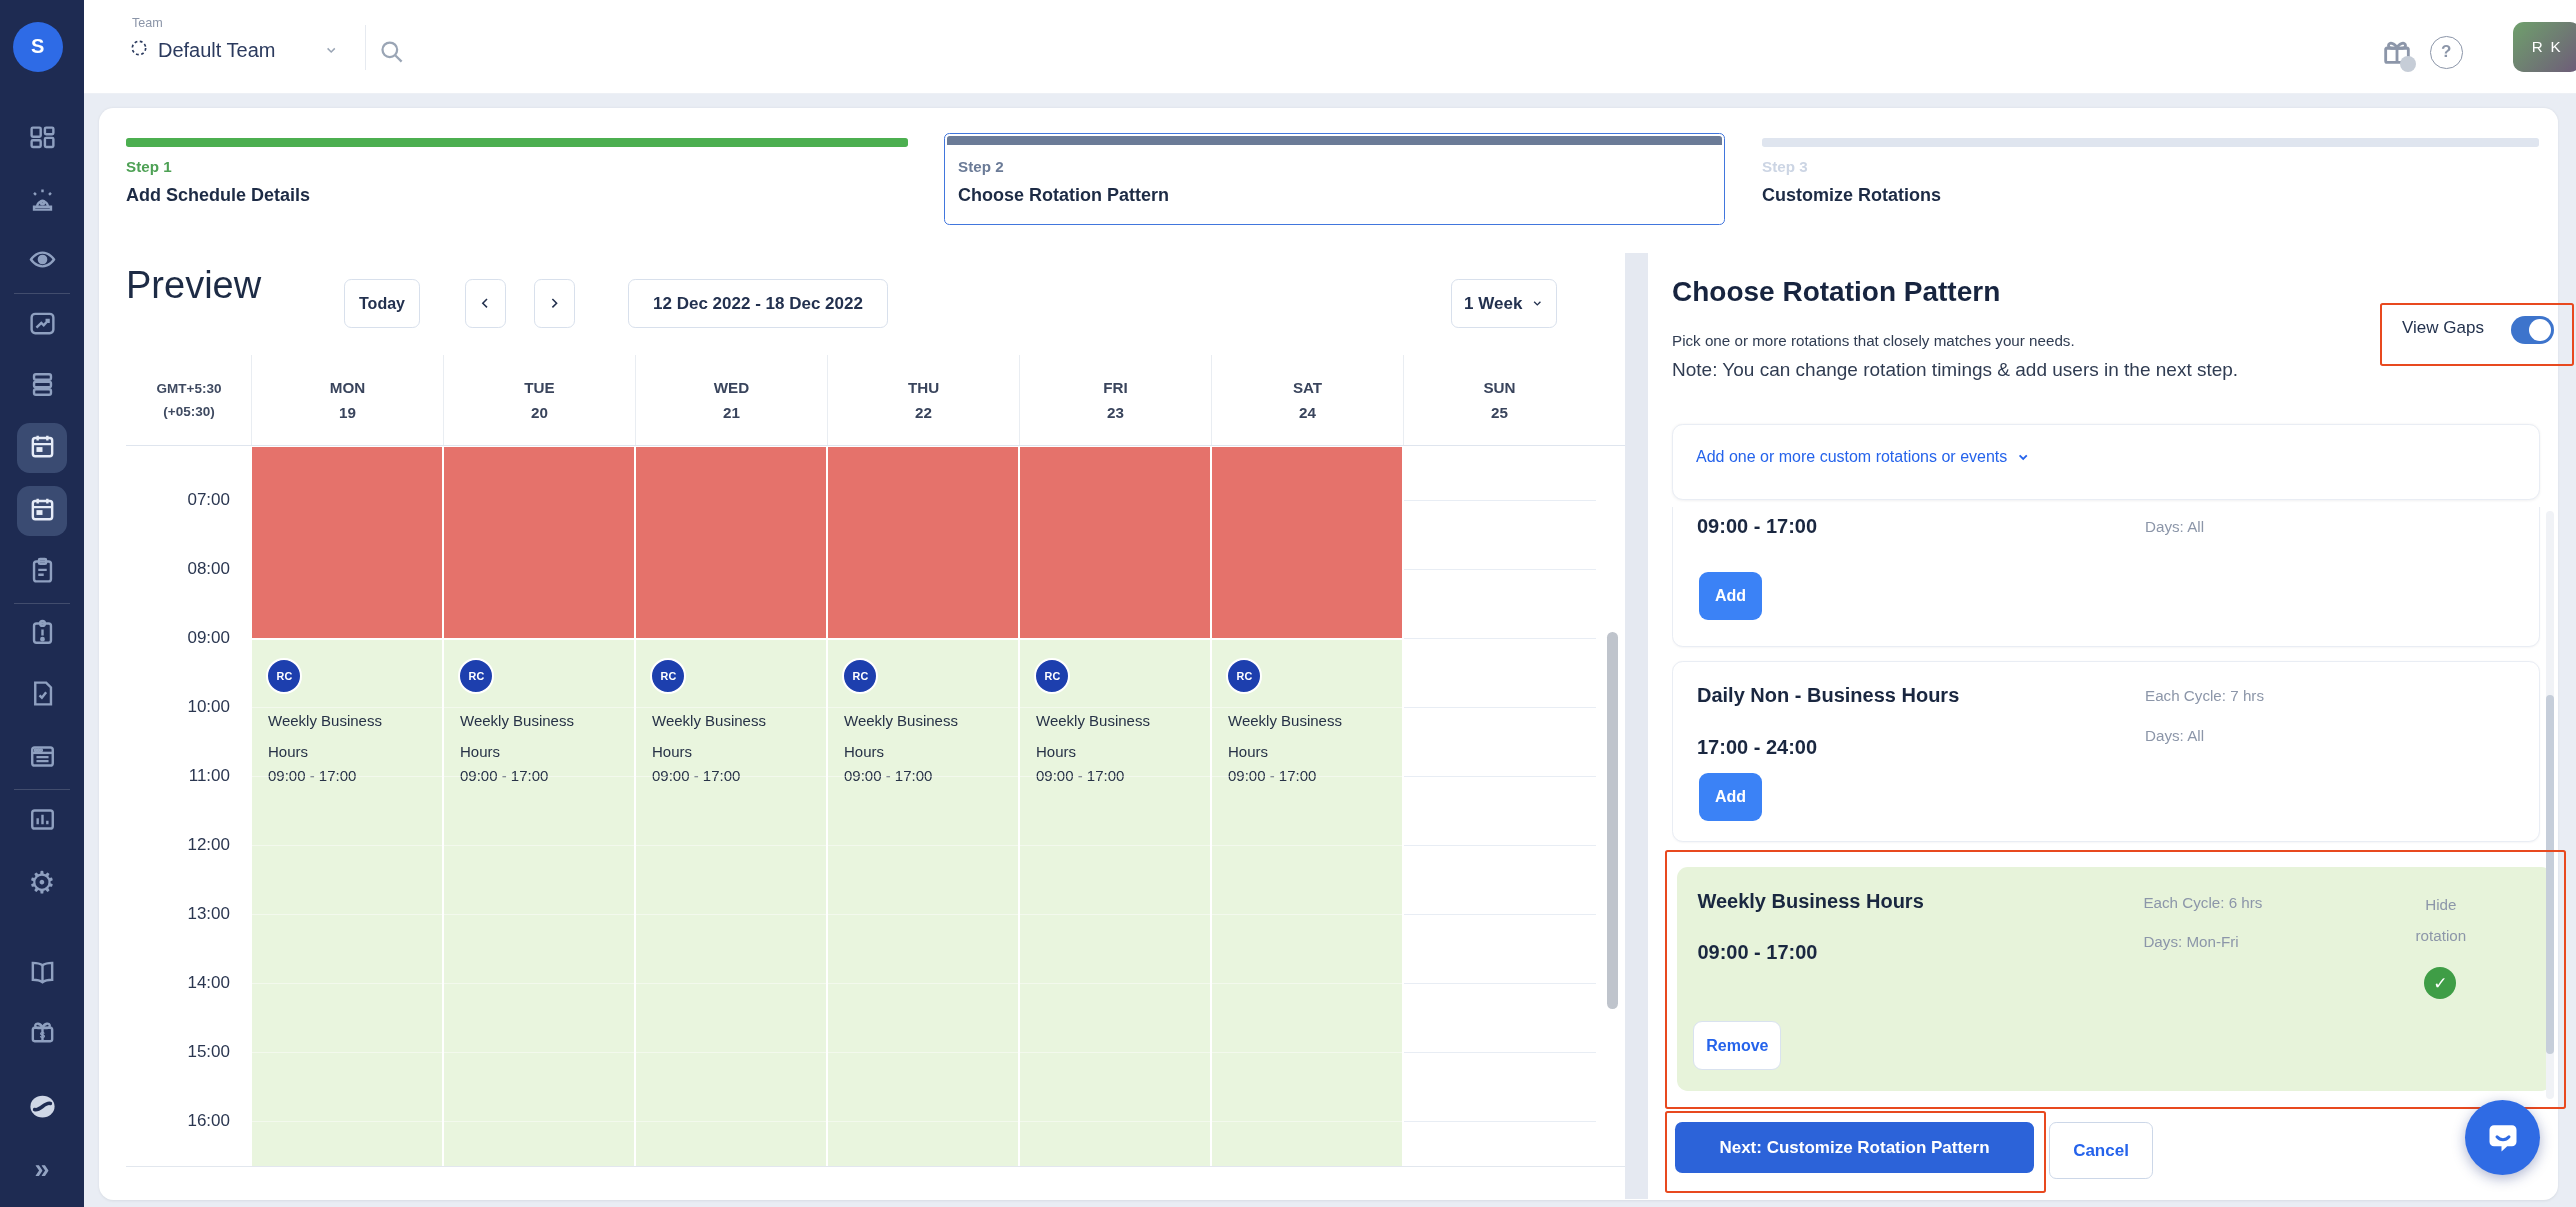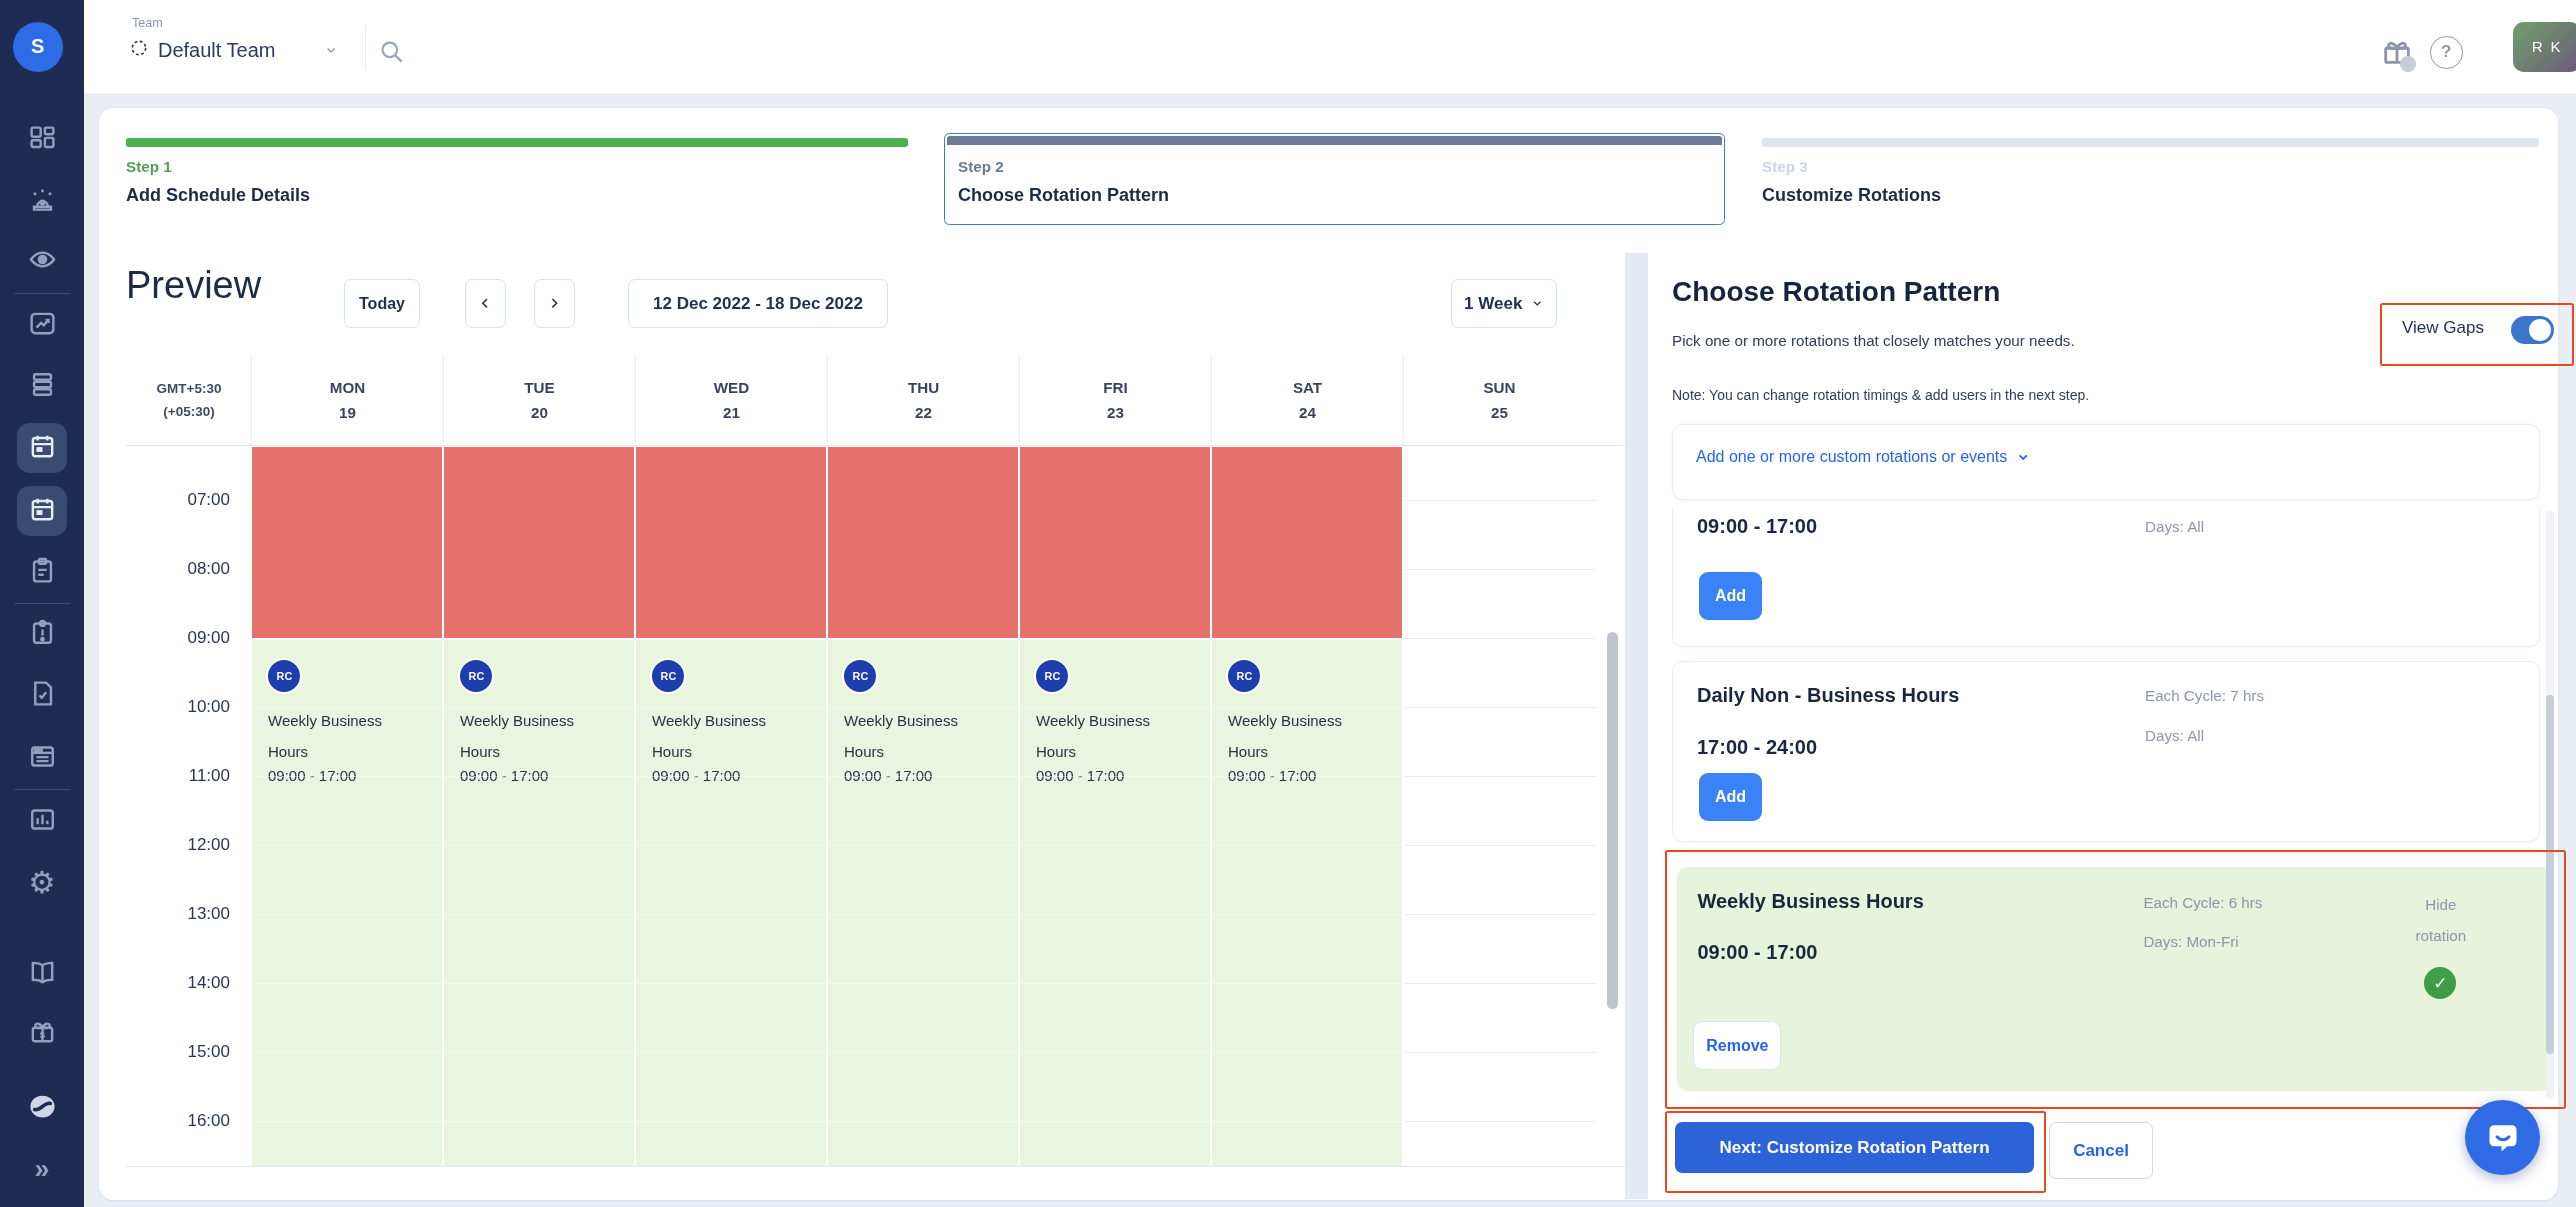--- a/index.html
+++ b/index.html
@@ -57,21 +57,21 @@
     border:2.7px solid #fff;color:#fff;font-size:10.8px;font-weight:bold;display:flex;align-items:center;justify-content:center;}
   .ev-title{position:absolute;left:16px;top:65px;width:144px;font-size:15px;line-height:31px;color:#273247;}
   .ev-time{position:absolute;left:16px;top:127px;font-size:15px;color:#273247;}
   .white-hline{height:0.9px;background:rgba(255,255,255,.45);}
   .cal-scroll-thumb{left:1607px;top:632px;width:10.8px;height:377px;background:#bfc4cc;border-radius:5.4px;}
   .cal-footer-line{left:126px;top:1166px;width:1500px;height:0.9px;background:#e2e7ee;}
   .panel-divider{left:1625px;top:253px;width:23px;height:946px;background:#e5e9f1;}
   
   .rp-title{left:1672px;top:276px;font-size:28px;font-weight:bold;color:#17243f;}
   .rp-desc{left:1672px;top:332px;font-size:15.2px;color:#303c52;}
-  .rp-note{left:1672px;top:359px;font-size:14px;color:#303c52;margin-top:28px;}
+  .rp-note{left:1672px;top:359px;font-size:19px;color:#303c52;}
   .annot{border:2.7px solid #e8491f;border-radius:2.7px;z-index:15;pointer-events:none;}
   .vg-label{left:2402px;top:318px;font-size:17px;color:#23324e;}
   .toggle{left:2511px;top:316px;width:43px;height:28px;border-radius:14.4px;background:#3d74cc;cursor:pointer;}
   .toggle .knob{position:absolute;right:2.7px;top:2.7px;width:22.4px;height:22.4px;border-radius:50%;background:#fff;}
   .link-card{left:1672px;top:424px;width:866px;height:74px;background:#fff;border:0.9px solid #e9edf4;border-radius:10.8px;
     box-shadow:0 0.9px 2.7px rgba(16,24,40,.06);}
   .link-text{left:1696px;top:448px;display:flex;align-items:center;gap:9px;color:#2563eb;font-size:16px;font-weight:normal;cursor:pointer;}
   .list-viewport{left:1672px;top:507px;width:883px;height:598px;overflow:hidden;}
   .rot-card{position:absolute;left:0;width:866px;background:#fff;border:0.9px solid #e9edf4;border-radius:10.8px;
     box-shadow:0 0.9px 1.8px rgba(16,24,40,.04);}

